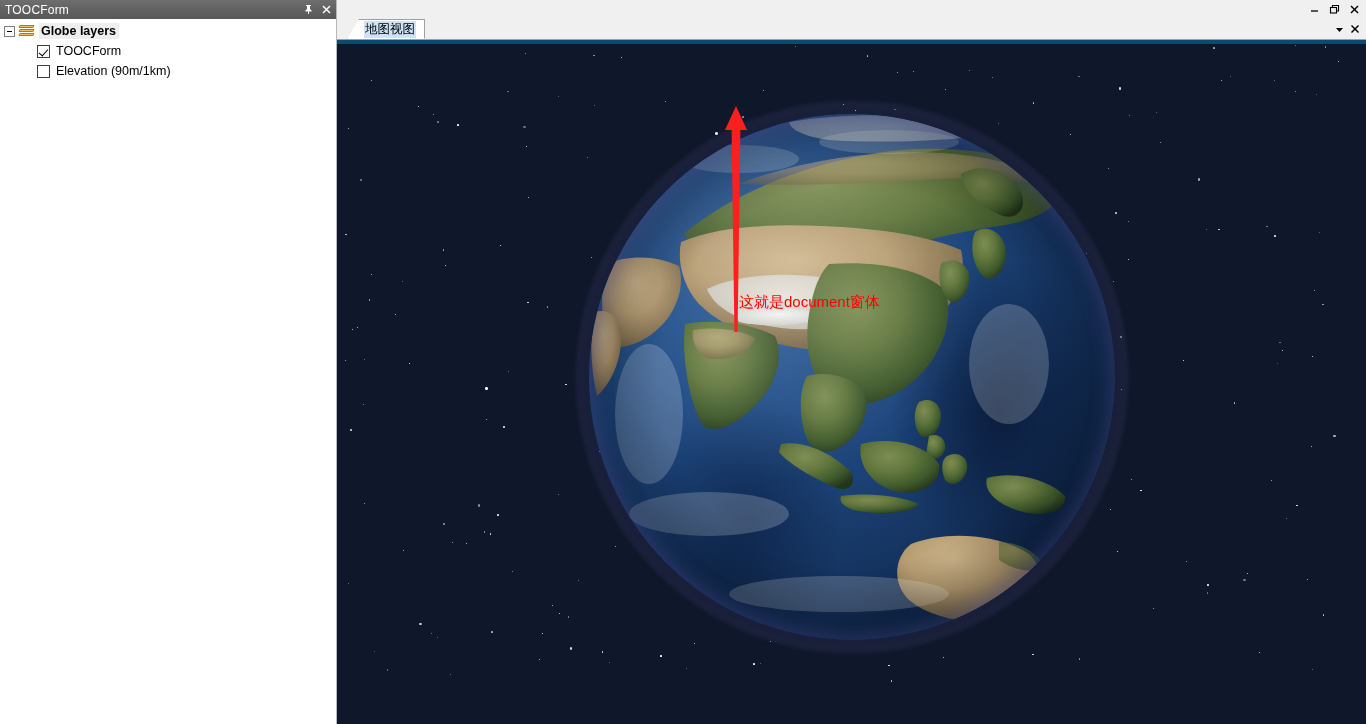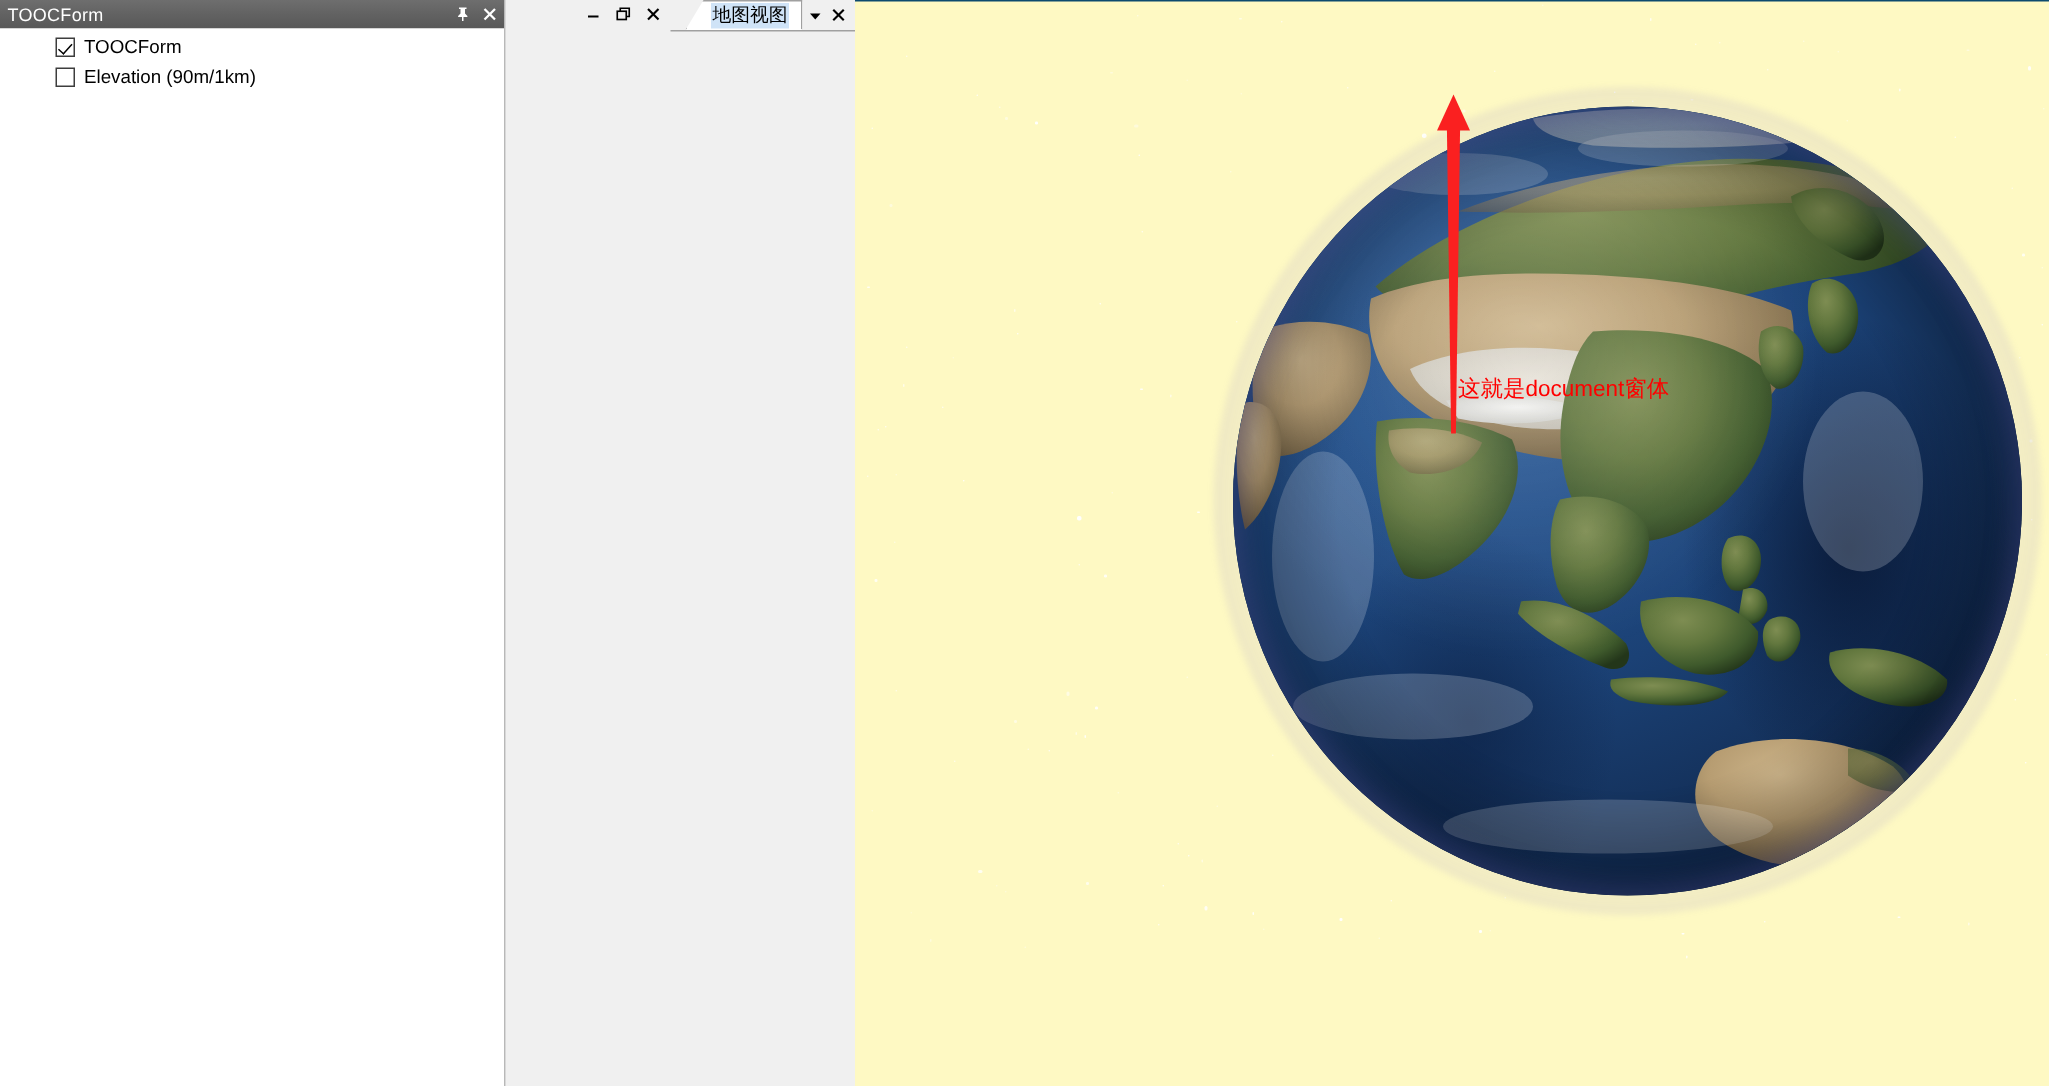--- a/index.html
+++ b/index.html
@@ -146,24 +146,23 @@
     content: ""; position: absolute;
     left: 3px; top: 1px;
     width: 4px; height: 8px;
     border: solid #000; border-width: 0 1.6px 1.6px 0;
     transform: rotate(42deg);
   }
   .child-label { font-size: 12.5px; color: #000; }
 
   
   .mdi-container {
-    flex: 1; display: flex; flex-direction: row;
+    flex: 1; display: flex; flex-direction: column;
     background: #f0f0f0;
     position: relative;
-    margin-left: 48px;
   }
   .mdi-titlerow {
     height: 19px; min-height: 19px;
     background: #f0f0f0;
     display: flex; align-items: center; justify-content: flex-end;
     padding-right: 2px;
   }
   .mdi-btn {
     width: 20px; height: 17px;
     display: flex; align-items: center; justify-content: center;
@@ -199,22 +198,22 @@
     height: 20px; padding-right: 3px;
   }
   .tab-ctl {
     width: 16px; height: 18px;
     display: flex; align-items: center; justify-content: center;
   }
 
   
   .mapview {
     flex: 1; position: relative; overflow: hidden;
-    background: #fef9c3;
-    border-top: 1px solid #0c4a6e;
+    background: #0f172a;
+    border-top: 4px solid #0c4a6e;
   }
   .stars { position: absolute; inset: 0; }
   .star { position: absolute; background: #ffffff; border-radius: 50%; }
 
   .globe-wrap {
     position: absolute;
     left: 252px; top: 70px;
     width: 526px; height: 526px;
   }
   .halo {
@@ -288,20 +287,29 @@
         </div>
         <div class="toc-hdr-btn">
           <svg width="11" height="11" viewBox="0 0 11 11">
             <line x1="2" y1="2" x2="9" y2="9" stroke="#ffffff" stroke-width="1.5"></line>
             <line x1="9" y1="2" x2="2" y2="9" stroke="#ffffff" stroke-width="1.5"></line>
           </svg>
         </div>
       </div>
 
       <div class="toc-body">
+        <div class="tree-row">
+          <span class="expander"></span>
+          <span class="layers-icon">
+            <i class="l1"></i>
+              <i class="l2"></i>
+              <i class="l3"></i>
+          </span>
+          <span class="node-label-root">Globe layers</span>
+        </div>
 
         <div class="child-row">
           <span class="chk checked"></span>
           <span class="child-label">TOOCForm</span>
         </div>
         <div class="child-row">
           <span class="chk"></span>
           <span class="child-label">Elevation (90m/1km)</span>
         </div>
       </div>

